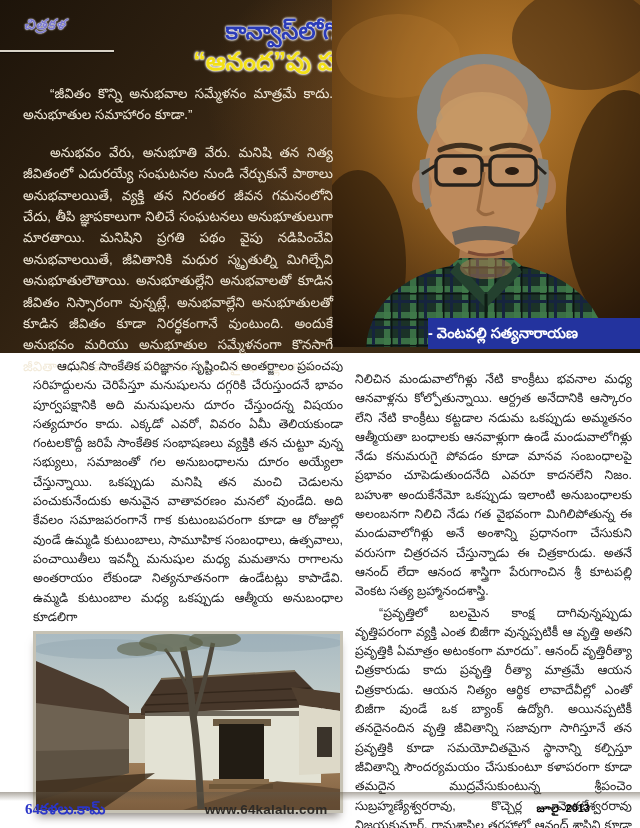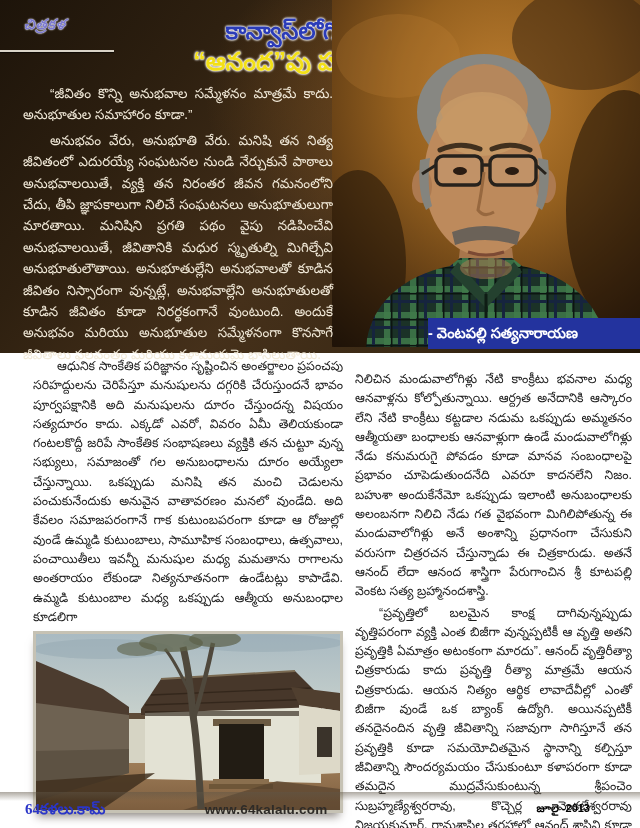--- a/index.html
+++ b/index.html
@@ -42,21 +42,21 @@
   .caption-bar {
     position:absolute; left:428px; top:318px; width:212px; height:31px;
     background:#23339e; color:#ffffff; z-index:5;
     font-size:14.5px; font-weight:bold; text-align:left; line-height:31px;
   }
   .intro {
     position:absolute; left:23px; top:83px; width:310px;
     color:#f2ead9; font-size:13.4px; line-height:21.4px; text-align:justify;
   }
   .intro p { text-indent:27px; }
-  .intro .quote { margin-bottom:4px; }
+  .intro .quote { margin-bottom:16px; }
 
   
   .content {
     position:absolute; left:10px; top:357px; width:622px;
     display:flex; gap:12px;
     color:#1c1c1c; font-size:12.4px; line-height:19.3px; text-align:justify;
   }
   .col-left { width:312px;margin-left:23px; }
   .col-right { width:298px;margin-top:13px; }
   .content p.indent { text-indent:24px; }

